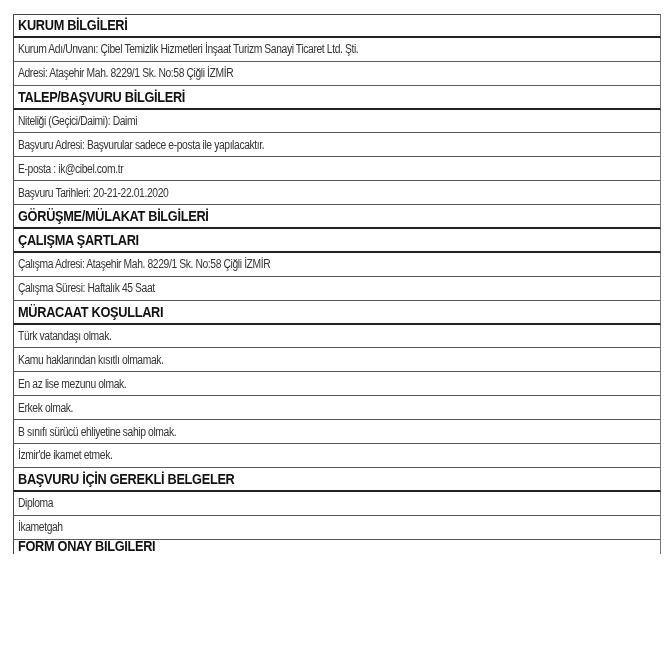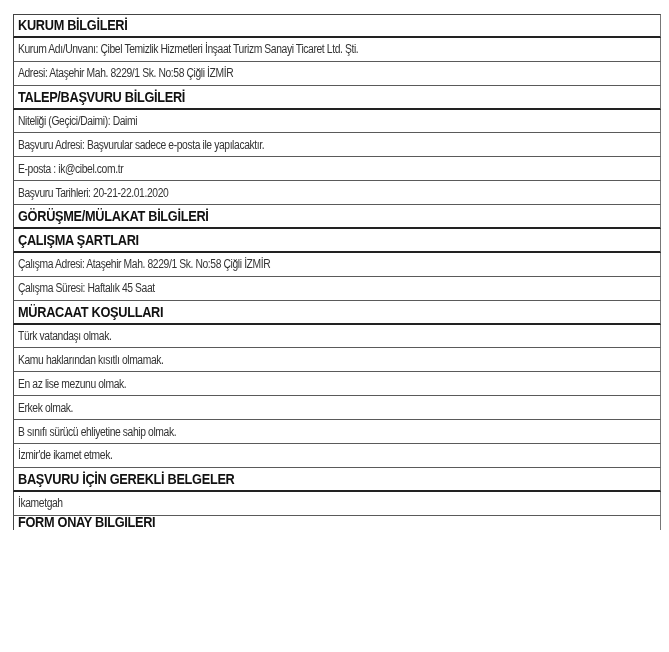--- a/index.html
+++ b/index.html
@@ -128,20 +128,23 @@
     <span class="txt">B sınıfı sürücü ehliyetine sahip olmak.</span>
   </div>
   <div class="row plain">
     <span class="txt">İzmir'de ikamet etmek.</span>
   </div>
 
   <div class="row header">
     <span class="txt">BAŞVURU İÇİN GEREKLİ BELGELER</span>
   </div>
   <div class="row plain">
+    <span class="txt">Diploma</span>
+  </div>
+  <div class="row plain">
     <span class="txt">İkametgah</span>
   </div>
 
   <div class="row header partial">
     <span class="txt">FORM ONAY BİLGİLERİ</span>
   </div>
 
 </div>
 
 </body></html>

